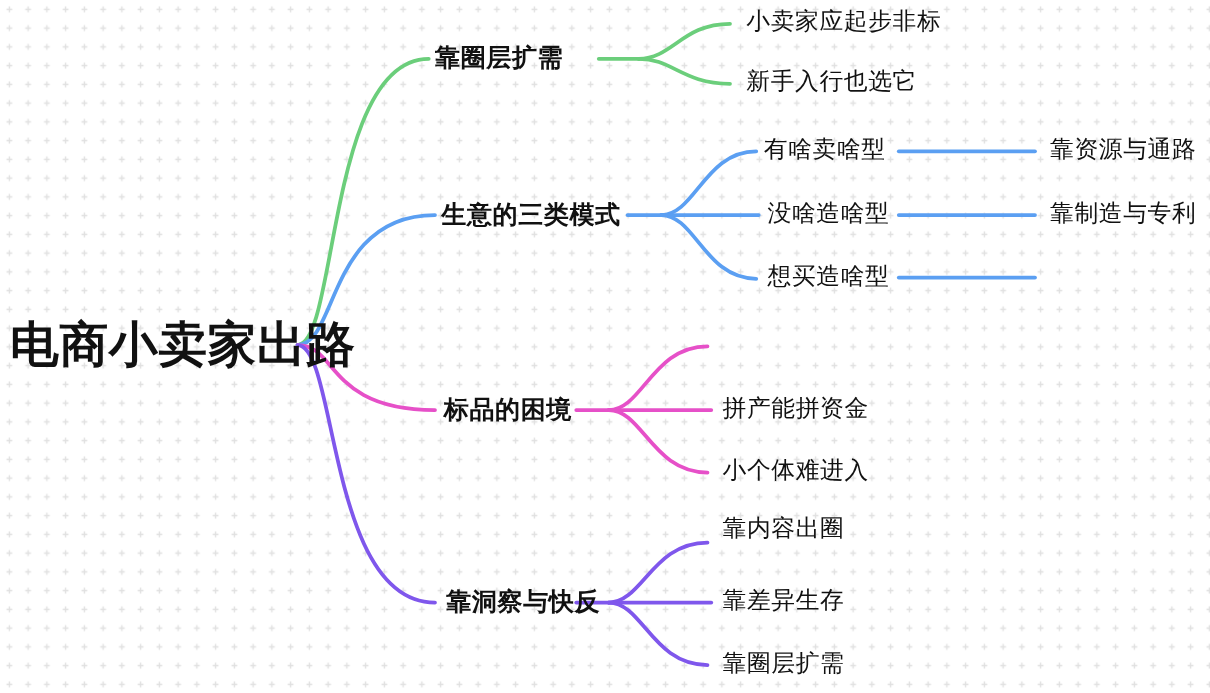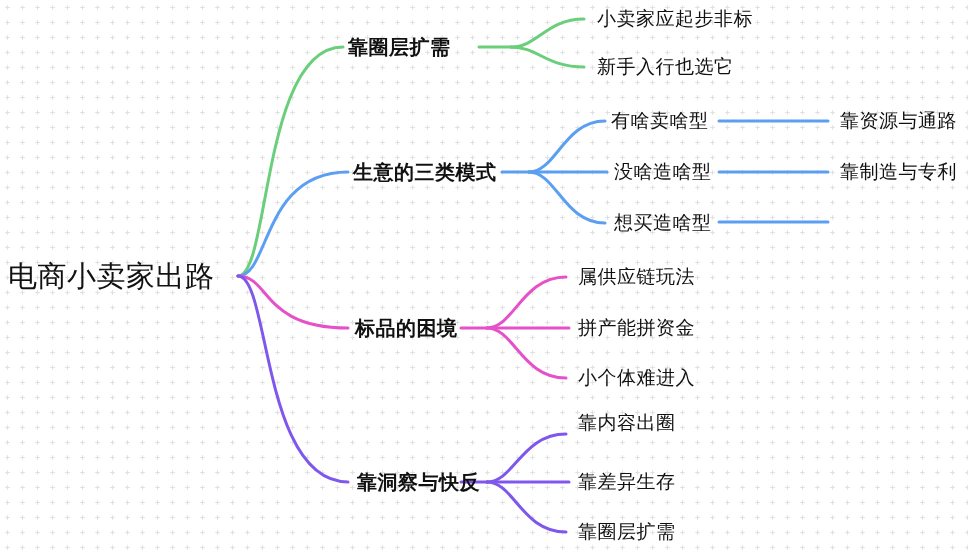--- a/index.html
+++ b/index.html
@@ -29,22 +29,22 @@
   .label {
     position: absolute;
     transform: translateY(-50%);
     white-space: nowrap;
     color: #111111;
     line-height: 1.1;
     letter-spacing: 0.5px;
     text-align: right;
   }
   .root-label {
-    font-size: 29px;
-    font-weight: 400;
+    font-size: 39px;
+    font-weight: 700;
   }
   .branch-label {
     font-size: 20px;
     font-weight: 700;
   }
   .child-label {
     font-size: 19px;
     font-weight: 400;
   }
 </style>
@@ -109,21 +109,20 @@
   <div class="label child-label" style="left:597px; top:19px;">小卖家应起步非标</div>
   <div class="label child-label" style="left:597px; top:67px;">新手入行也选它</div>
 
   <div class="label child-label" style="left:611px; top:121px;">有啥卖啥型</div>
   <div class="label child-label" style="left:614px; top:172px;">没啥造啥型</div>
   <div class="label child-label" style="left:614px; top:223px;">想买造啥型</div>
 
   <div class="label child-label" style="left:840px; top:121px;">靠资源与通路</div>
   <div class="label child-label" style="left:840px; top:172px;">靠制造与专利</div>
 
-  <div class="label child-label" style="left:578px; top:277px;">属供应链玩法</div>
   <div class="label child-label" style="left:578px; top:328px;">拼产能拼资金</div>
   <div class="label child-label" style="left:578px; top:378px;">小个体难进入</div>
 
   <div class="label child-label" style="left:578px; top:424px;font-family:Liberation Mono, monospace;">靠内容出圈</div>
   <div class="label child-label" style="left:578px; top:482px;">靠差异生存</div>
   <div class="label child-label" style="left:578px; top:532px;">靠圈层扩需</div>
 
 </div>
 
 </body></html>

